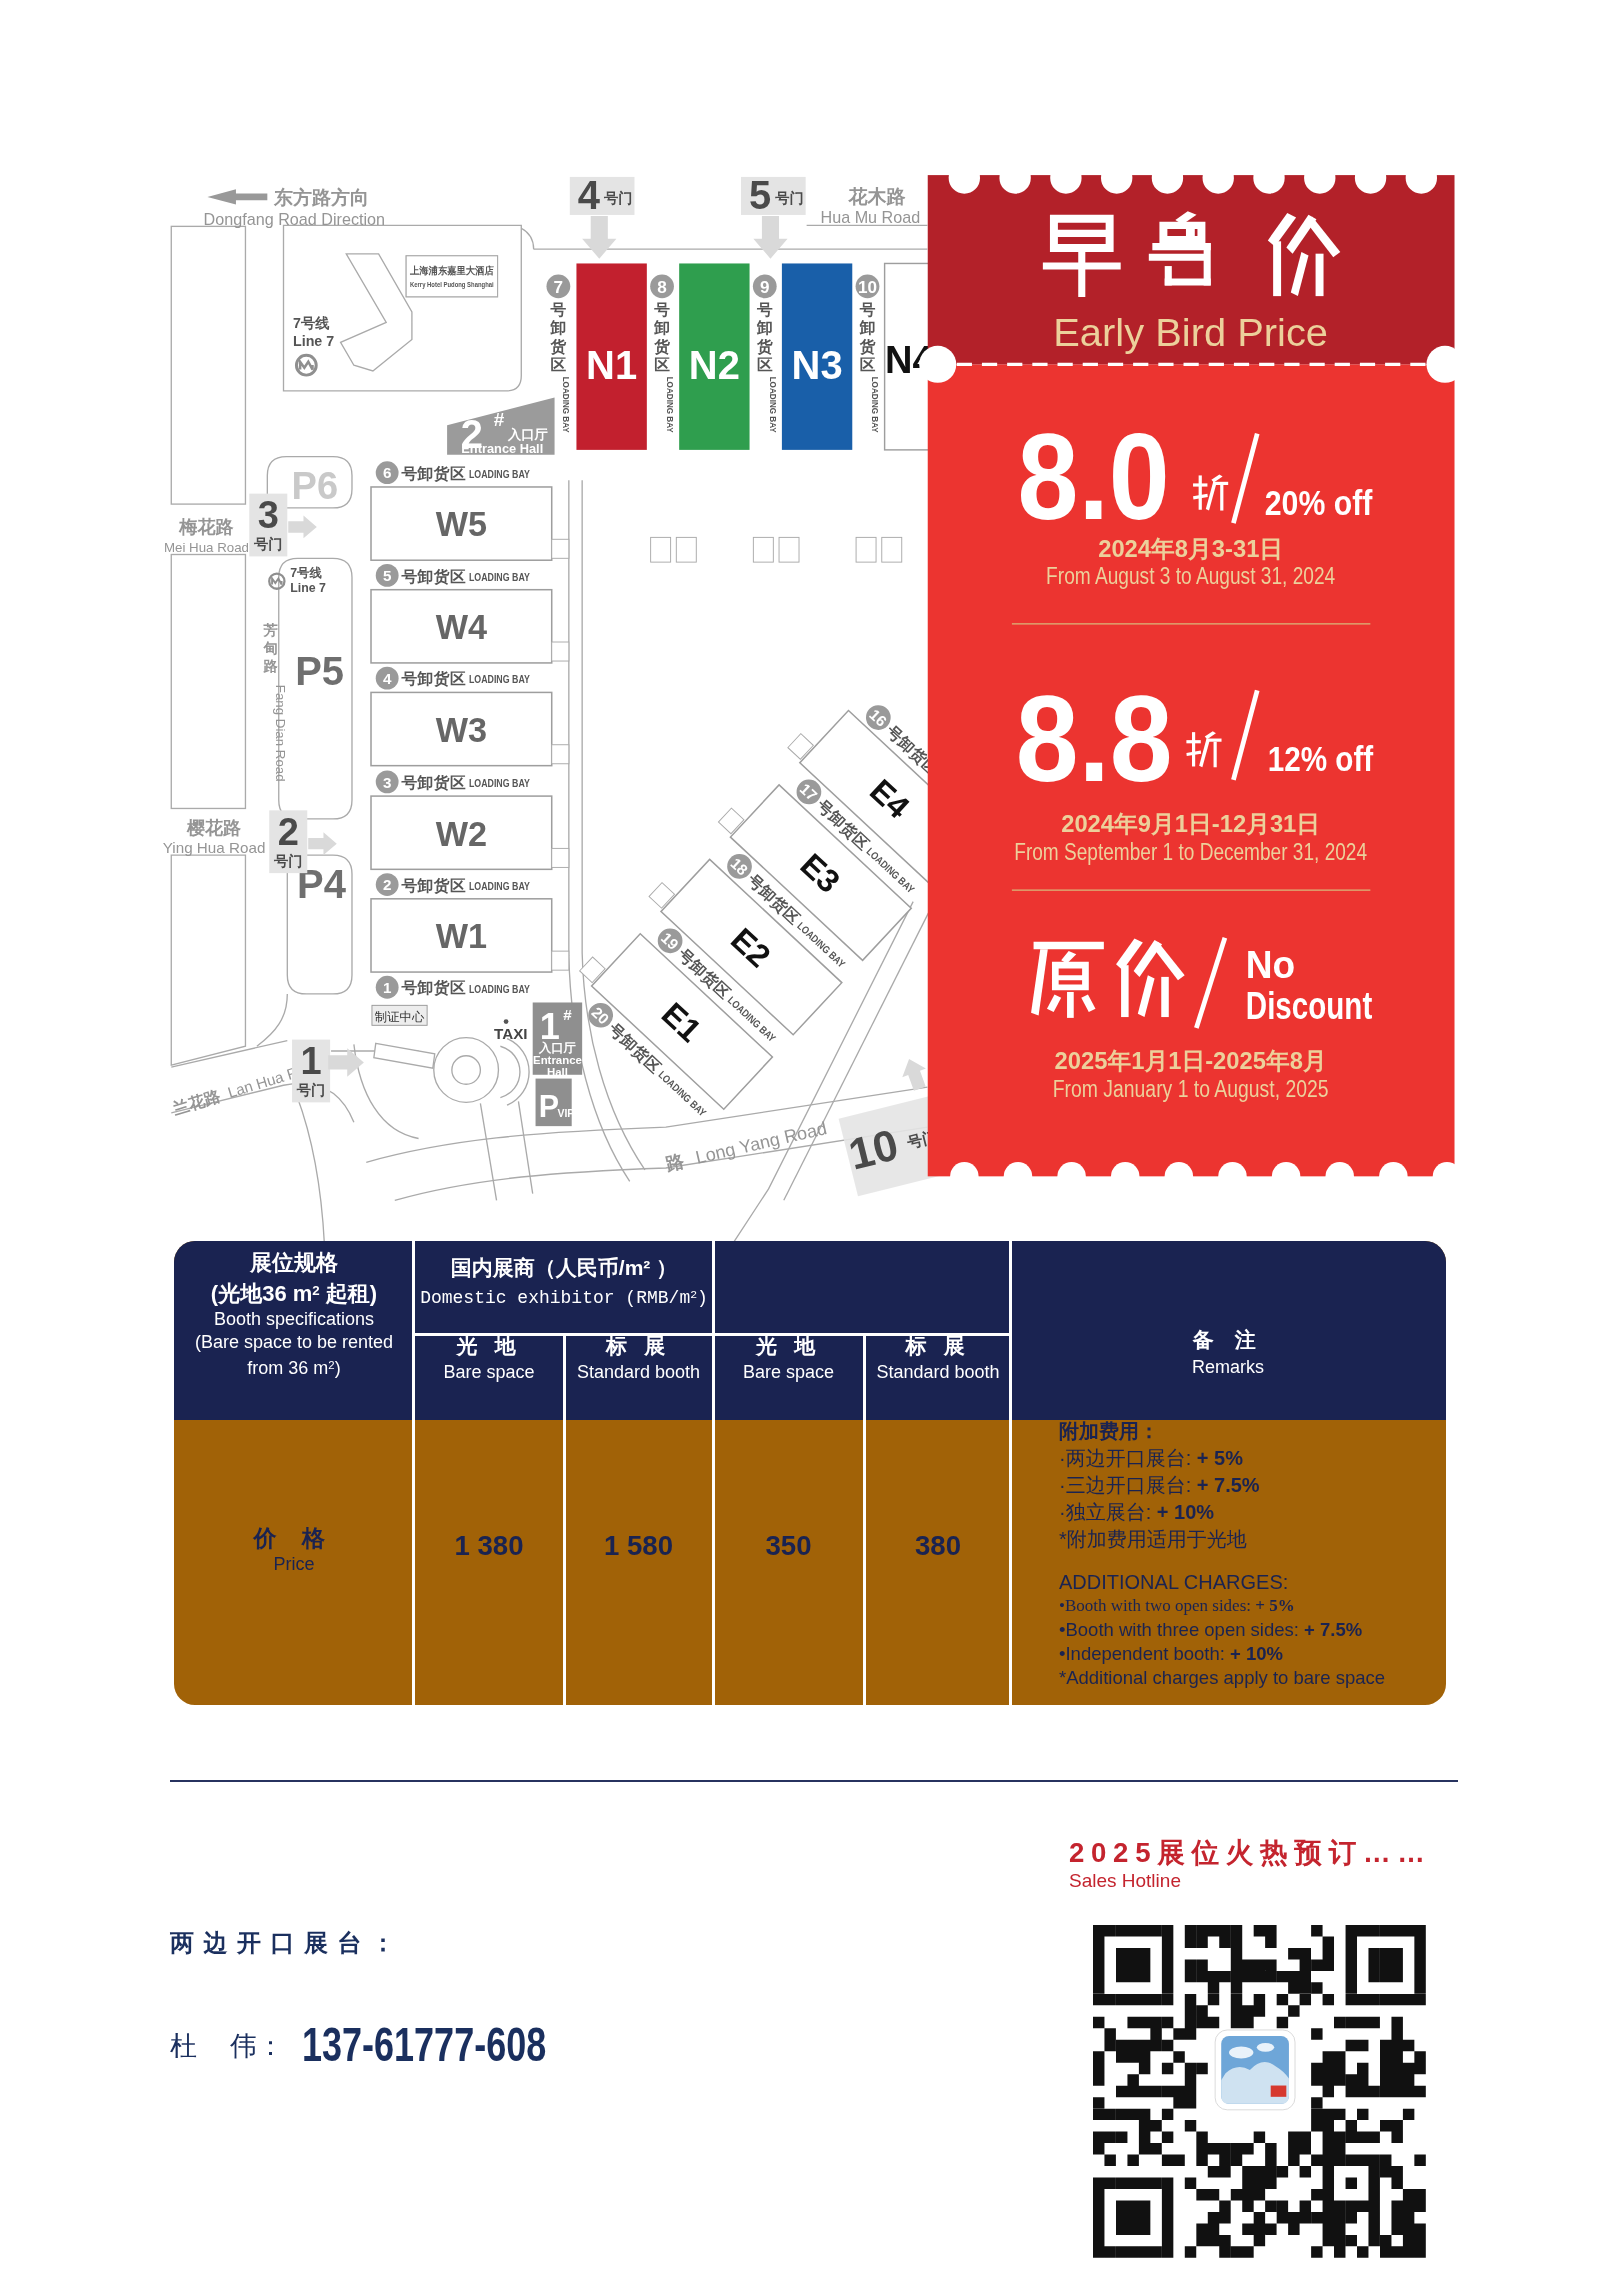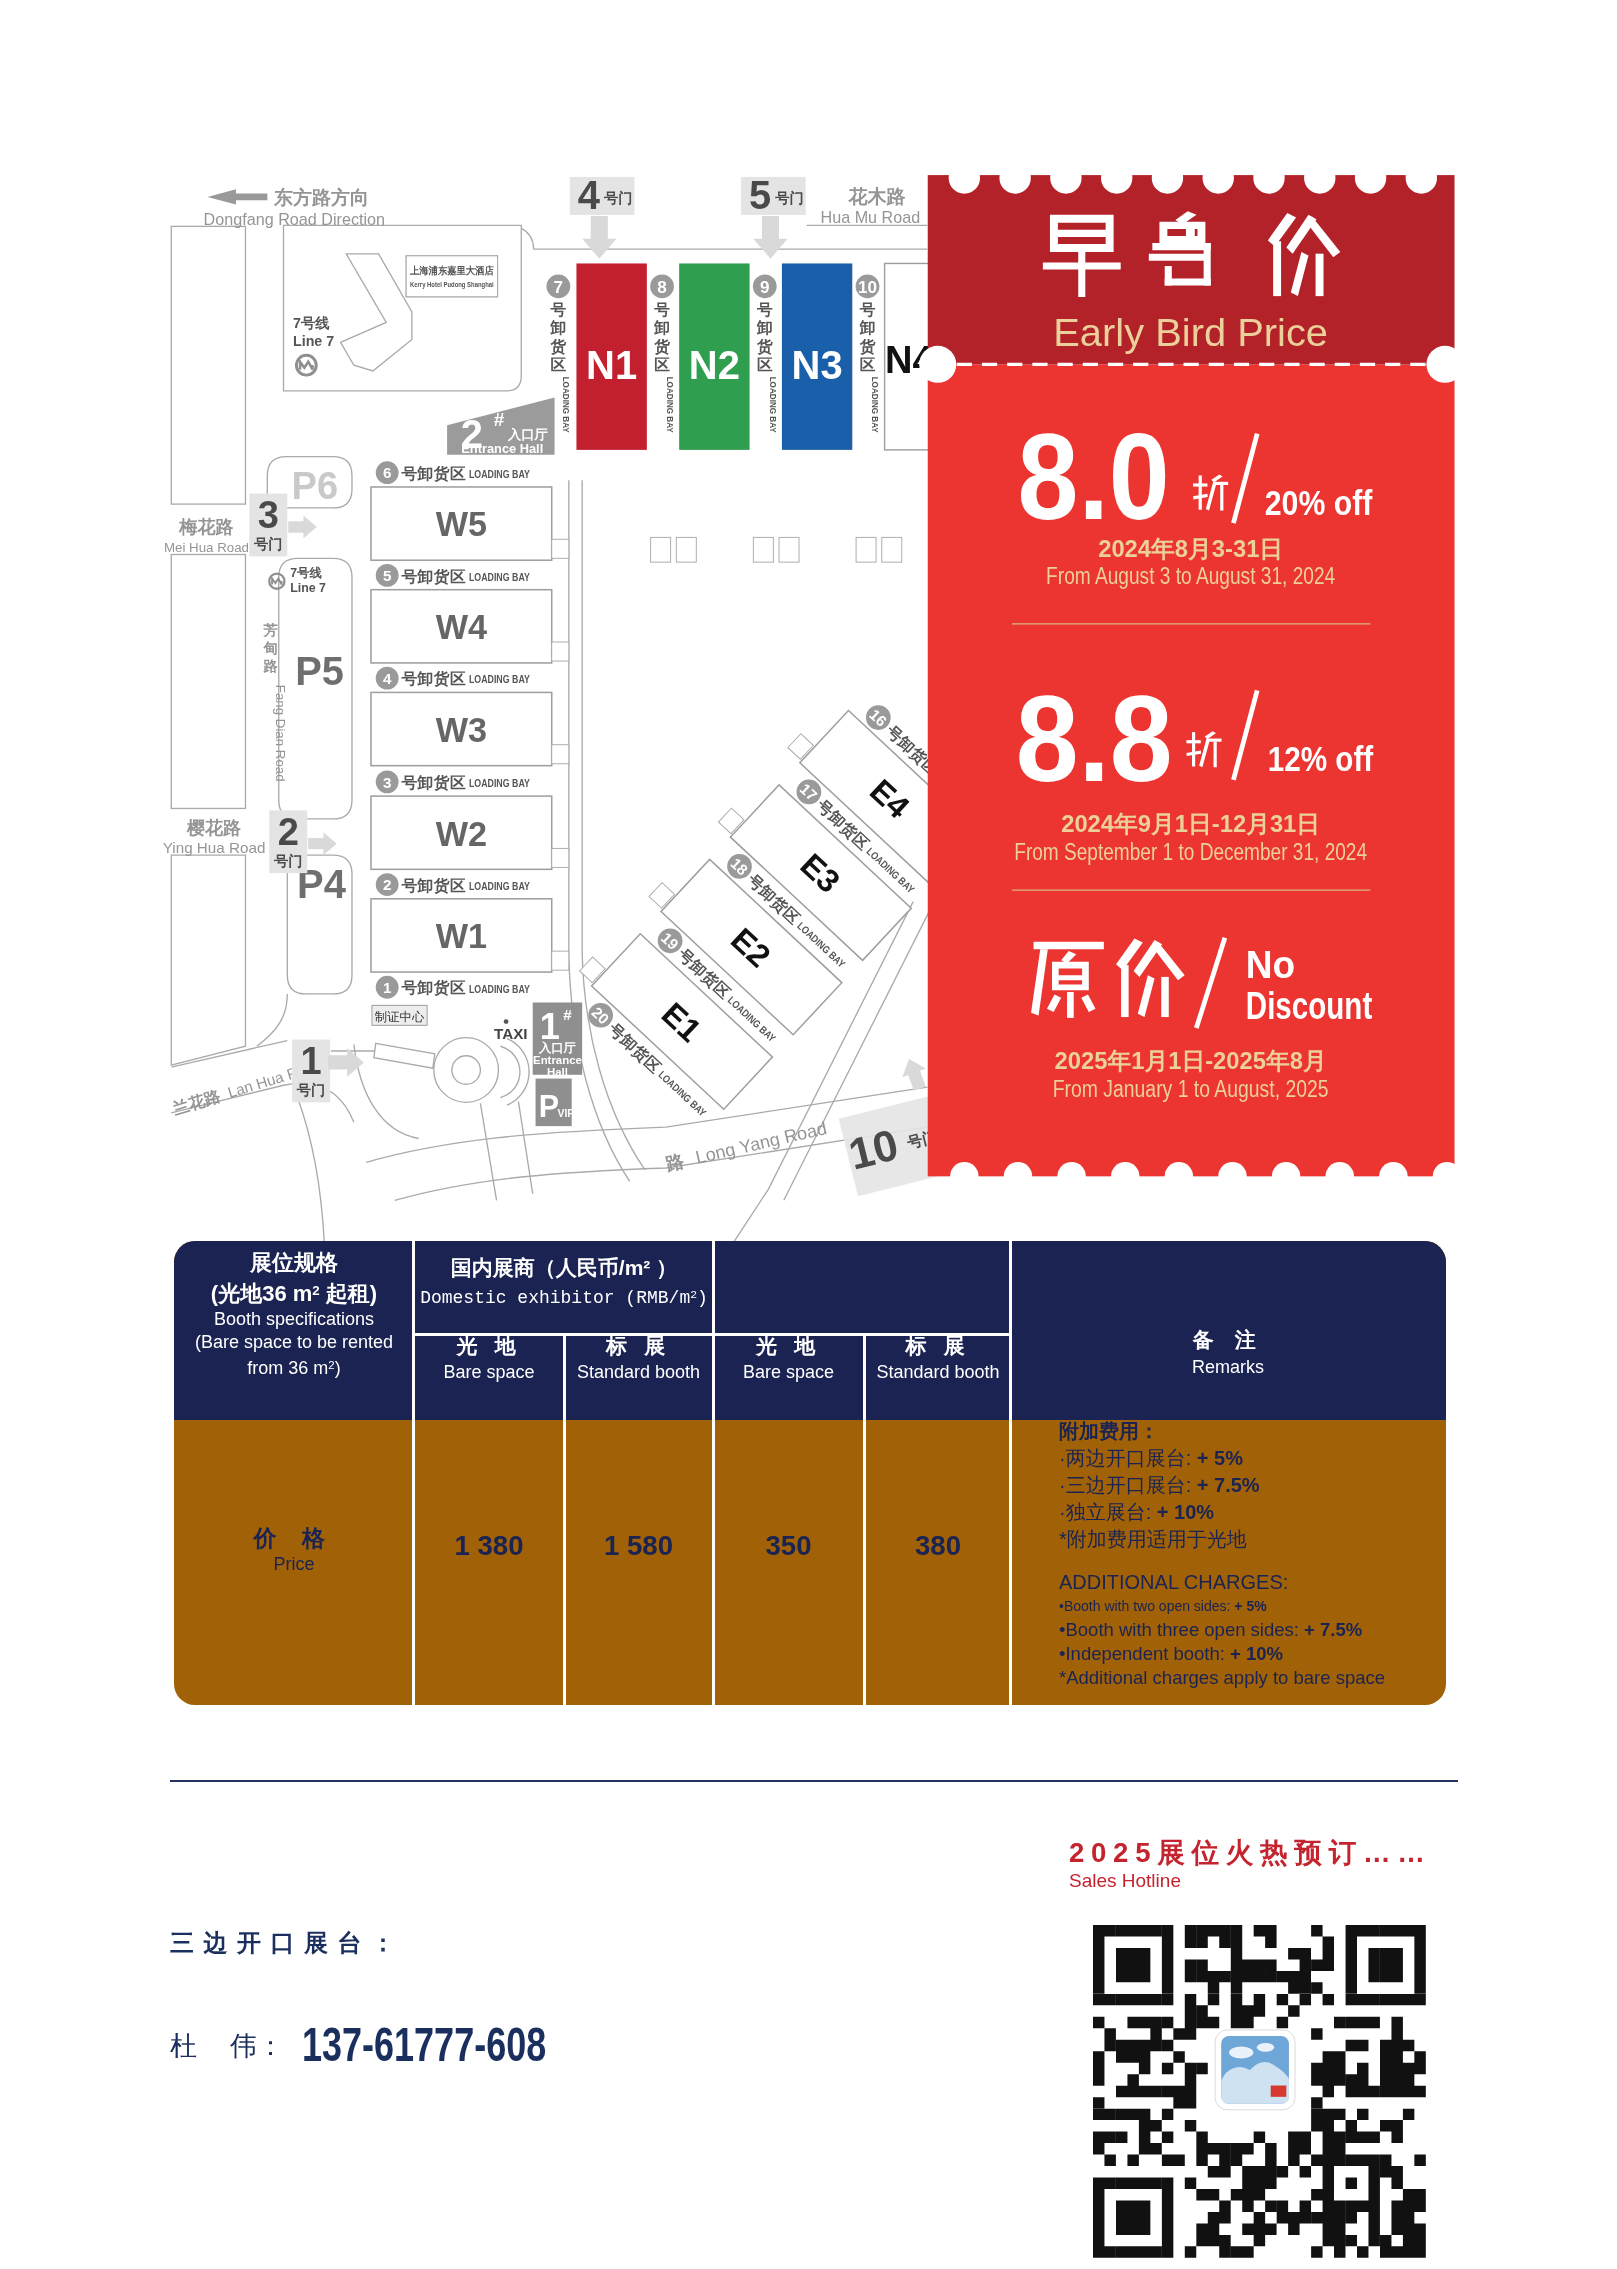--- a/index.html
+++ b/index.html
@@ -433,31 +433,31 @@
 <div class="abs" style="left:539px;top:289px;width:151px;text-align:center;color:#1a2351;font-size:27.6px;font-weight:bold;">350</div>
 <div class="abs" style="left:691px;top:289px;width:146px;text-align:center;color:#1a2351;font-size:27.6px;font-weight:bold;">380</div>
 <div class="abs" style="left:885px;top:177px;width:399px;color:#1a2351;font-size:20px;line-height:27px;">
  <div style="font-weight:bold;">附加费用：</div>
  <div>·两边开口展台: <b>+ 5%</b></div>
  <div>·三边开口展台: <b>+ 7.5%</b></div>
  <div>·独立展台: <b>+ 10%</b></div>
  <div>*附加费用适用于光地</div>
  <div style="height:17px;"></div>
  <div style="line-height:24px;font-weight:normal;">ADDITIONAL CHARGES:</div>
- <div style="line-height:24px;font-size:14px;">•Booth with two open sides: <b>+ 5%</b></div>
+ <div style="line-height:24px;font-size:17px;font-family:Liberation Serif, serif;">•Booth with two open sides: <b>+ 5%</b></div>
  <div style="line-height:24px;font-size:18.5px;">•Booth with three open sides: <b>+ 7.5%</b></div>
  <div style="line-height:24px;font-size:18.5px;">•Independent booth: <b>+ 10%</b></div>
  <div style="line-height:24px;font-size:18.5px;">*Additional charges apply to bare space</div>
 </div>
 </div>
 
 <div class="abs" style="left:170px;top:1780px;width:1288px;height:1.9px;background:#27335f;"></div>
 <div class="abs" style="left:1069px;top:1834px;color:#c4242e;font-size:27.6px;font-weight:bold;letter-spacing:6.7px;">2025展位火热预订……</div>
 <div class="abs" style="left:1069px;top:1870px;color:#c4242e;font-size:19px;">Sales Hotline</div>
-<div class="abs" style="left:170px;top:1927px;color:#1a2f5e;font-size:24px;font-weight:bold;letter-spacing:9.5px;">三边开口展台：</div>
+<div class="abs" style="left:170px;top:1927px;color:#1a2f5e;font-size:24px;font-weight:bold;letter-spacing:9.5px;">两边开口展台：</div>
 <div class="abs" style="left:170px;top:2028px;color:#1a2f5e;font-size:27px;">杜</div>
 <div class="abs" style="left:230px;top:2028px;color:#1a2f5e;font-size:27px;">伟：</div>
 <div class="abs" style="left:302px;top:2017px;color:#1a2f5e;font-size:48px;font-weight:bold;transform:scaleX(0.75);transform-origin:left top;letter-spacing:0px;">137-61777-608</div>
 <svg class="abs" style="left:1093px;top:1925px" width="333" height="333" viewBox="0 0 349 349" xmlns="http://www.w3.org/2000/svg">
 <path d="M0.0,0.0h12.0v12.0h-12.0zM12.0,0.0h12.0v12.0h-12.0zM24.1,0.0h12.0v12.0h-12.0zM36.1,0.0h12.0v12.0h-12.0zM48.1,0.0h12.0v12.0h-12.0zM60.1,0.0h12.0v12.0h-12.0zM72.2,0.0h12.0v12.0h-12.0zM96.2,0.0h12.0v12.0h-12.0zM108.3,0.0h12.0v12.0h-12.0zM120.3,0.0h12.0v12.0h-12.0zM132.3,0.0h12.0v12.0h-12.0zM144.4,0.0h12.0v12.0h-12.0zM168.4,0.0h12.0v12.0h-12.0zM180.4,0.0h12.0v12.0h-12.0zM228.6,0.0h12.0v12.0h-12.0zM264.7,0.0h12.0v12.0h-12.0zM276.7,0.0h12.0v12.0h-12.0zM288.7,0.0h12.0v12.0h-12.0zM300.8,0.0h12.0v12.0h-12.0zM312.8,0.0h12.0v12.0h-12.0zM324.8,0.0h12.0v12.0h-12.0zM336.8,0.0h12.0v12.0h-12.0zM0.0,12.0h12.0v12.0h-12.0zM72.2,12.0h12.0v12.0h-12.0zM96.2,12.0h12.0v12.0h-12.0zM108.3,12.0h12.0v12.0h-12.0zM132.3,12.0h12.0v12.0h-12.0zM144.4,12.0h12.0v12.0h-12.0zM180.4,12.0h12.0v12.0h-12.0zM240.6,12.0h12.0v12.0h-12.0zM264.7,12.0h12.0v12.0h-12.0zM336.8,12.0h12.0v12.0h-12.0zM0.0,24.1h12.0v12.0h-12.0zM24.1,24.1h12.0v12.0h-12.0zM36.1,24.1h12.0v12.0h-12.0zM48.1,24.1h12.0v12.0h-12.0zM72.2,24.1h12.0v12.0h-12.0zM144.4,24.1h12.0v12.0h-12.0zM204.5,24.1h12.0v12.0h-12.0zM216.5,24.1h12.0v12.0h-12.0zM240.6,24.1h12.0v12.0h-12.0zM264.7,24.1h12.0v12.0h-12.0zM288.7,24.1h12.0v12.0h-12.0zM300.8,24.1h12.0v12.0h-12.0zM312.8,24.1h12.0v12.0h-12.0zM336.8,24.1h12.0v12.0h-12.0zM0.0,36.1h12.0v12.0h-12.0zM24.1,36.1h12.0v12.0h-12.0zM36.1,36.1h12.0v12.0h-12.0zM48.1,36.1h12.0v12.0h-12.0zM72.2,36.1h12.0v12.0h-12.0zM96.2,36.1h12.0v12.0h-12.0zM108.3,36.1h12.0v12.0h-12.0zM144.4,36.1h12.0v12.0h-12.0zM156.4,36.1h12.0v12.0h-12.0zM168.4,36.1h12.0v12.0h-12.0zM180.4,36.1h12.0v12.0h-12.0zM216.5,36.1h12.0v12.0h-12.0zM228.6,36.1h12.0v12.0h-12.0zM240.6,36.1h12.0v12.0h-12.0zM264.7,36.1h12.0v12.0h-12.0zM288.7,36.1h12.0v12.0h-12.0zM300.8,36.1h12.0v12.0h-12.0zM312.8,36.1h12.0v12.0h-12.0zM336.8,36.1h12.0v12.0h-12.0zM0.0,48.1h12.0v12.0h-12.0zM24.1,48.1h12.0v12.0h-12.0zM36.1,48.1h12.0v12.0h-12.0zM48.1,48.1h12.0v12.0h-12.0zM72.2,48.1h12.0v12.0h-12.0zM96.2,48.1h12.0v12.0h-12.0zM108.3,48.1h12.0v12.0h-12.0zM120.3,48.1h12.0v12.0h-12.0zM132.3,48.1h12.0v12.0h-12.0zM144.4,48.1h12.0v12.0h-12.0zM156.4,48.1h12.0v12.0h-12.0zM168.4,48.1h12.0v12.0h-12.0zM180.4,48.1h12.0v12.0h-12.0zM192.5,48.1h12.0v12.0h-12.0zM204.5,48.1h12.0v12.0h-12.0zM216.5,48.1h12.0v12.0h-12.0zM264.7,48.1h12.0v12.0h-12.0zM288.7,48.1h12.0v12.0h-12.0zM300.8,48.1h12.0v12.0h-12.0zM312.8,48.1h12.0v12.0h-12.0zM336.8,48.1h12.0v12.0h-12.0zM0.0,60.1h12.0v12.0h-12.0zM72.2,60.1h12.0v12.0h-12.0zM120.3,60.1h12.0v12.0h-12.0zM144.4,60.1h12.0v12.0h-12.0zM204.5,60.1h12.0v12.0h-12.0zM216.5,60.1h12.0v12.0h-12.0zM228.6,60.1h12.0v12.0h-12.0zM264.7,60.1h12.0v12.0h-12.0zM336.8,60.1h12.0v12.0h-12.0zM0.0,72.2h12.0v12.0h-12.0zM12.0,72.2h12.0v12.0h-12.0zM24.1,72.2h12.0v12.0h-12.0zM36.1,72.2h12.0v12.0h-12.0zM48.1,72.2h12.0v12.0h-12.0zM60.1,72.2h12.0v12.0h-12.0zM72.2,72.2h12.0v12.0h-12.0zM96.2,72.2h12.0v12.0h-12.0zM120.3,72.2h12.0v12.0h-12.0zM144.4,72.2h12.0v12.0h-12.0zM168.4,72.2h12.0v12.0h-12.0zM192.5,72.2h12.0v12.0h-12.0zM216.5,72.2h12.0v12.0h-12.0zM240.6,72.2h12.0v12.0h-12.0zM264.7,72.2h12.0v12.0h-12.0zM276.7,72.2h12.0v12.0h-12.0zM288.7,72.2h12.0v12.0h-12.0zM300.8,72.2h12.0v12.0h-12.0zM312.8,72.2h12.0v12.0h-12.0zM324.8,72.2h12.0v12.0h-12.0zM336.8,72.2h12.0v12.0h-12.0zM96.2,84.2h12.0v12.0h-12.0zM108.3,84.2h12.0v12.0h-12.0zM144.4,84.2h12.0v12.0h-12.0zM156.4,84.2h12.0v12.0h-12.0zM168.4,84.2h12.0v12.0h-12.0zM204.5,84.2h12.0v12.0h-12.0zM0.0,96.2h12.0v12.0h-12.0zM36.1,96.2h12.0v12.0h-12.0zM48.1,96.2h12.0v12.0h-12.0zM60.1,96.2h12.0v12.0h-12.0zM72.2,96.2h12.0v12.0h-12.0zM96.2,96.2h12.0v12.0h-12.0zM108.3,96.2h12.0v12.0h-12.0zM120.3,96.2h12.0v12.0h-12.0zM144.4,96.2h12.0v12.0h-12.0zM156.4,96.2h12.0v12.0h-12.0zM192.5,96.2h12.0v12.0h-12.0zM252.6,96.2h12.0v12.0h-12.0zM264.7,96.2h12.0v12.0h-12.0zM276.7,96.2h12.0v12.0h-12.0zM288.7,96.2h12.0v12.0h-12.0zM312.8,96.2h12.0v12.0h-12.0zM12.0,108.3h12.0v12.0h-12.0zM60.1,108.3h12.0v12.0h-12.0zM84.2,108.3h12.0v12.0h-12.0zM96.2,108.3h12.0v12.0h-12.0zM228.6,108.3h12.0v12.0h-12.0zM312.8,108.3h12.0v12.0h-12.0zM12.0,120.3h12.0v12.0h-12.0zM24.1,120.3h12.0v12.0h-12.0zM36.1,120.3h12.0v12.0h-12.0zM48.1,120.3h12.0v12.0h-12.0zM60.1,120.3h12.0v12.0h-12.0zM72.2,120.3h12.0v12.0h-12.0zM264.7,120.3h12.0v12.0h-12.0zM276.7,120.3h12.0v12.0h-12.0zM300.8,120.3h12.0v12.0h-12.0zM312.8,120.3h12.0v12.0h-12.0zM324.8,120.3h12.0v12.0h-12.0zM0.0,132.3h12.0v12.0h-12.0zM24.1,132.3h12.0v12.0h-12.0zM36.1,132.3h12.0v12.0h-12.0zM48.1,132.3h12.0v12.0h-12.0zM84.2,132.3h12.0v12.0h-12.0zM240.6,132.3h12.0v12.0h-12.0zM252.6,132.3h12.0v12.0h-12.0zM300.8,132.3h12.0v12.0h-12.0zM312.8,132.3h12.0v12.0h-12.0zM336.8,132.3h12.0v12.0h-12.0zM0.0,144.4h12.0v12.0h-12.0zM48.1,144.4h12.0v12.0h-12.0zM72.2,144.4h12.0v12.0h-12.0zM96.2,144.4h12.0v12.0h-12.0zM108.3,144.4h12.0v12.0h-12.0zM228.6,144.4h12.0v12.0h-12.0zM240.6,144.4h12.0v12.0h-12.0zM252.6,144.4h12.0v12.0h-12.0zM276.7,144.4h12.0v12.0h-12.0zM300.8,144.4h12.0v12.0h-12.0zM312.8,144.4h12.0v12.0h-12.0zM324.8,144.4h12.0v12.0h-12.0zM336.8,144.4h12.0v12.0h-12.0zM0.0,156.4h12.0v12.0h-12.0zM36.1,156.4h12.0v12.0h-12.0zM96.2,156.4h12.0v12.0h-12.0zM228.6,156.4h12.0v12.0h-12.0zM240.6,156.4h12.0v12.0h-12.0zM252.6,156.4h12.0v12.0h-12.0zM264.7,156.4h12.0v12.0h-12.0zM276.7,156.4h12.0v12.0h-12.0zM300.8,156.4h12.0v12.0h-12.0zM312.8,156.4h12.0v12.0h-12.0zM324.8,156.4h12.0v12.0h-12.0zM24.1,168.4h12.0v12.0h-12.0zM36.1,168.4h12.0v12.0h-12.0zM48.1,168.4h12.0v12.0h-12.0zM60.1,168.4h12.0v12.0h-12.0zM72.2,168.4h12.0v12.0h-12.0zM84.2,168.4h12.0v12.0h-12.0zM96.2,168.4h12.0v12.0h-12.0zM240.6,168.4h12.0v12.0h-12.0zM264.7,168.4h12.0v12.0h-12.0zM276.7,168.4h12.0v12.0h-12.0zM288.7,168.4h12.0v12.0h-12.0zM300.8,168.4h12.0v12.0h-12.0zM312.8,168.4h12.0v12.0h-12.0zM324.8,168.4h12.0v12.0h-12.0zM336.8,168.4h12.0v12.0h-12.0zM0.0,180.4h12.0v12.0h-12.0zM84.2,180.4h12.0v12.0h-12.0zM96.2,180.4h12.0v12.0h-12.0zM228.6,180.4h12.0v12.0h-12.0zM0.0,192.5h12.0v12.0h-12.0zM12.0,192.5h12.0v12.0h-12.0zM24.1,192.5h12.0v12.0h-12.0zM36.1,192.5h12.0v12.0h-12.0zM48.1,192.5h12.0v12.0h-12.0zM72.2,192.5h12.0v12.0h-12.0zM228.6,192.5h12.0v12.0h-12.0zM240.6,192.5h12.0v12.0h-12.0zM252.6,192.5h12.0v12.0h-12.0zM276.7,192.5h12.0v12.0h-12.0zM324.8,192.5h12.0v12.0h-12.0zM48.1,204.5h12.0v12.0h-12.0zM60.1,204.5h12.0v12.0h-12.0zM96.2,204.5h12.0v12.0h-12.0zM228.6,204.5h12.0v12.0h-12.0zM240.6,204.5h12.0v12.0h-12.0zM264.7,204.5h12.0v12.0h-12.0zM300.8,204.5h12.0v12.0h-12.0zM312.8,204.5h12.0v12.0h-12.0zM0.0,216.5h12.0v12.0h-12.0zM12.0,216.5h12.0v12.0h-12.0zM24.1,216.5h12.0v12.0h-12.0zM48.1,216.5h12.0v12.0h-12.0zM72.2,216.5h12.0v12.0h-12.0zM108.3,216.5h12.0v12.0h-12.0zM168.4,216.5h12.0v12.0h-12.0zM204.5,216.5h12.0v12.0h-12.0zM216.5,216.5h12.0v12.0h-12.0zM240.6,216.5h12.0v12.0h-12.0zM252.6,216.5h12.0v12.0h-12.0zM264.7,216.5h12.0v12.0h-12.0zM276.7,216.5h12.0v12.0h-12.0zM288.7,216.5h12.0v12.0h-12.0zM312.8,216.5h12.0v12.0h-12.0zM0.0,228.6h12.0v12.0h-12.0zM48.1,228.6h12.0v12.0h-12.0zM60.1,228.6h12.0v12.0h-12.0zM108.3,228.6h12.0v12.0h-12.0zM120.3,228.6h12.0v12.0h-12.0zM132.3,228.6h12.0v12.0h-12.0zM144.4,228.6h12.0v12.0h-12.0zM156.4,228.6h12.0v12.0h-12.0zM180.4,228.6h12.0v12.0h-12.0zM204.5,228.6h12.0v12.0h-12.0zM216.5,228.6h12.0v12.0h-12.0zM240.6,228.6h12.0v12.0h-12.0zM252.6,228.6h12.0v12.0h-12.0zM12.0,240.6h12.0v12.0h-12.0zM36.1,240.6h12.0v12.0h-12.0zM72.2,240.6h12.0v12.0h-12.0zM84.2,240.6h12.0v12.0h-12.0zM108.3,240.6h12.0v12.0h-12.0zM132.3,240.6h12.0v12.0h-12.0zM144.4,240.6h12.0v12.0h-12.0zM180.4,240.6h12.0v12.0h-12.0zM204.5,240.6h12.0v12.0h-12.0zM228.6,240.6h12.0v12.0h-12.0zM240.6,240.6h12.0v12.0h-12.0zM252.6,240.6h12.0v12.0h-12.0zM264.7,240.6h12.0v12.0h-12.0zM276.7,240.6h12.0v12.0h-12.0zM288.7,240.6h12.0v12.0h-12.0zM300.8,240.6h12.0v12.0h-12.0zM336.8,240.6h12.0v12.0h-12.0zM120.3,252.6h12.0v12.0h-12.0zM132.3,252.6h12.0v12.0h-12.0zM156.4,252.6h12.0v12.0h-12.0zM168.4,252.6h12.0v12.0h-12.0zM180.4,252.6h12.0v12.0h-12.0zM192.5,252.6h12.0v12.0h-12.0zM216.5,252.6h12.0v12.0h-12.0zM240.6,252.6h12.0v12.0h-12.0zM288.7,252.6h12.0v12.0h-12.0zM300.8,252.6h12.0v12.0h-12.0zM312.8,252.6h12.0v12.0h-12.0zM0.0,264.7h12.0v12.0h-12.0zM12.0,264.7h12.0v12.0h-12.0zM24.1,264.7h12.0v12.0h-12.0zM36.1,264.7h12.0v12.0h-12.0zM48.1,264.7h12.0v12.0h-12.0zM60.1,264.7h12.0v12.0h-12.0zM72.2,264.7h12.0v12.0h-12.0zM96.2,264.7h12.0v12.0h-12.0zM156.4,264.7h12.0v12.0h-12.0zM168.4,264.7h12.0v12.0h-12.0zM180.4,264.7h12.0v12.0h-12.0zM240.6,264.7h12.0v12.0h-12.0zM264.7,264.7h12.0v12.0h-12.0zM288.7,264.7h12.0v12.0h-12.0zM312.8,264.7h12.0v12.0h-12.0zM0.0,276.7h12.0v12.0h-12.0zM72.2,276.7h12.0v12.0h-12.0zM108.3,276.7h12.0v12.0h-12.0zM120.3,276.7h12.0v12.0h-12.0zM144.4,276.7h12.0v12.0h-12.0zM156.4,276.7h12.0v12.0h-12.0zM168.4,276.7h12.0v12.0h-12.0zM228.6,276.7h12.0v12.0h-12.0zM240.6,276.7h12.0v12.0h-12.0zM288.7,276.7h12.0v12.0h-12.0zM324.8,276.7h12.0v12.0h-12.0zM336.8,276.7h12.0v12.0h-12.0zM0.0,288.7h12.0v12.0h-12.0zM24.1,288.7h12.0v12.0h-12.0zM36.1,288.7h12.0v12.0h-12.0zM48.1,288.7h12.0v12.0h-12.0zM72.2,288.7h12.0v12.0h-12.0zM132.3,288.7h12.0v12.0h-12.0zM156.4,288.7h12.0v12.0h-12.0zM180.4,288.7h12.0v12.0h-12.0zM192.5,288.7h12.0v12.0h-12.0zM216.5,288.7h12.0v12.0h-12.0zM240.6,288.7h12.0v12.0h-12.0zM252.6,288.7h12.0v12.0h-12.0zM264.7,288.7h12.0v12.0h-12.0zM276.7,288.7h12.0v12.0h-12.0zM288.7,288.7h12.0v12.0h-12.0zM312.8,288.7h12.0v12.0h-12.0zM324.8,288.7h12.0v12.0h-12.0zM336.8,288.7h12.0v12.0h-12.0zM0.0,300.8h12.0v12.0h-12.0zM24.1,300.8h12.0v12.0h-12.0zM36.1,300.8h12.0v12.0h-12.0zM48.1,300.8h12.0v12.0h-12.0zM72.2,300.8h12.0v12.0h-12.0zM120.3,300.8h12.0v12.0h-12.0zM132.3,300.8h12.0v12.0h-12.0zM168.4,300.8h12.0v12.0h-12.0zM192.5,300.8h12.0v12.0h-12.0zM204.5,300.8h12.0v12.0h-12.0zM216.5,300.8h12.0v12.0h-12.0zM228.6,300.8h12.0v12.0h-12.0zM240.6,300.8h12.0v12.0h-12.0zM252.6,300.8h12.0v12.0h-12.0zM264.7,300.8h12.0v12.0h-12.0zM288.7,300.8h12.0v12.0h-12.0zM312.8,300.8h12.0v12.0h-12.0zM324.8,300.8h12.0v12.0h-12.0zM0.0,312.8h12.0v12.0h-12.0zM24.1,312.8h12.0v12.0h-12.0zM36.1,312.8h12.0v12.0h-12.0zM48.1,312.8h12.0v12.0h-12.0zM72.2,312.8h12.0v12.0h-12.0zM108.3,312.8h12.0v12.0h-12.0zM120.3,312.8h12.0v12.0h-12.0zM156.4,312.8h12.0v12.0h-12.0zM168.4,312.8h12.0v12.0h-12.0zM180.4,312.8h12.0v12.0h-12.0zM204.5,312.8h12.0v12.0h-12.0zM240.6,312.8h12.0v12.0h-12.0zM252.6,312.8h12.0v12.0h-12.0zM288.7,312.8h12.0v12.0h-12.0zM312.8,312.8h12.0v12.0h-12.0zM324.8,312.8h12.0v12.0h-12.0zM336.8,312.8h12.0v12.0h-12.0zM0.0,324.8h12.0v12.0h-12.0zM72.2,324.8h12.0v12.0h-12.0zM108.3,324.8h12.0v12.0h-12.0zM120.3,324.8h12.0v12.0h-12.0zM132.3,324.8h12.0v12.0h-12.0zM168.4,324.8h12.0v12.0h-12.0zM240.6,324.8h12.0v12.0h-12.0zM252.6,324.8h12.0v12.0h-12.0zM264.7,324.8h12.0v12.0h-12.0zM288.7,324.8h12.0v12.0h-12.0zM300.8,324.8h12.0v12.0h-12.0zM324.8,324.8h12.0v12.0h-12.0zM336.8,324.8h12.0v12.0h-12.0zM0.0,336.8h12.0v12.0h-12.0zM12.0,336.8h12.0v12.0h-12.0zM24.1,336.8h12.0v12.0h-12.0zM36.1,336.8h12.0v12.0h-12.0zM48.1,336.8h12.0v12.0h-12.0zM60.1,336.8h12.0v12.0h-12.0zM72.2,336.8h12.0v12.0h-12.0zM96.2,336.8h12.0v12.0h-12.0zM132.3,336.8h12.0v12.0h-12.0zM144.4,336.8h12.0v12.0h-12.0zM156.4,336.8h12.0v12.0h-12.0zM228.6,336.8h12.0v12.0h-12.0zM252.6,336.8h12.0v12.0h-12.0zM276.7,336.8h12.0v12.0h-12.0zM300.8,336.8h12.0v12.0h-12.0zM312.8,336.8h12.0v12.0h-12.0zM324.8,336.8h12.0v12.0h-12.0zM336.8,336.8h12.0v12.0h-12.0z" fill="#111"></path>
 <g transform="translate(128,110) scale(0.91)">
 <rect x="0" y="0" width="92" height="92" rx="14" fill="#fff" stroke="#d4d4d4"></rect>
 <rect x="7" y="7" width="78" height="78" rx="9" fill="#6ea6d8"></rect>
 <path d="M12,50 Q25,38 40,46 Q55,30 70,42 Q80,48 85,56 L85,76 Q85,85 76,85 L16,85 Q7,85 7,76 L7,58 Z" fill="#cfe2f1"></path>
 <ellipse cx="30" cy="26" rx="14" ry="7" fill="#e9f2fa"></ellipse>

